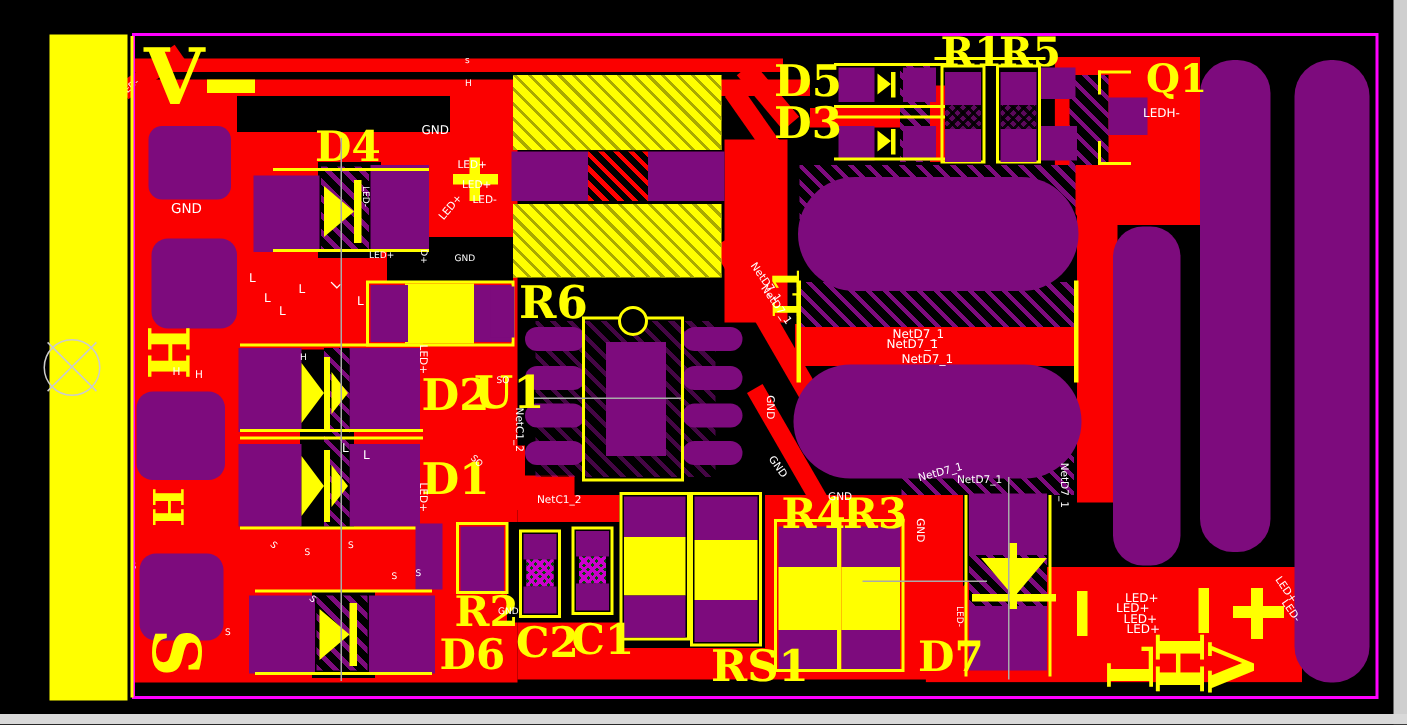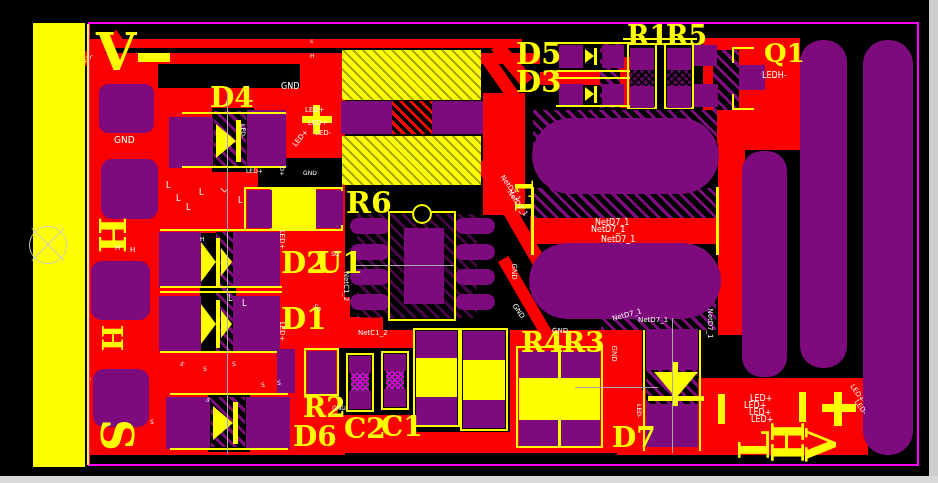--- a/index.html
+++ b/index.html
@@ -248,20 +248,21 @@
   <span class="a des" style="left:764px;top:40px;font-size:26px;">Q1</span>
   <span class="a des" style="left:346px;top:188px;font-size:30px;">R6</span>
   <span class="a des" style="left:316px;top:248px;font-size:30px;">U1</span>
   <span class="a des" style="left:281px;top:249px;font-size:29px;">D2</span>
   <span class="a des" style="left:281px;top:305px;font-size:29px;">D1</span>
   <span class="a des" style="left:508px;top:183px;font-size:24px;transform:rotate(-90deg);">L1</span>
   <span class="a des" style="left:303px;top:394px;font-size:28px;">R2</span>
   <span class="a des" style="left:293px;top:423px;font-size:28px;">D6</span>
   <span class="a des" style="left:344px;top:415px;font-size:28px;">C2</span>
   <span class="a des" style="left:381px;top:413px;font-size:28px;">C1</span>
+  <span class="a des" style="left:474px;top:430px;font-size:29px;">RS1</span>
   <span class="a des" style="left:521px;top:329px;font-size:28px;">R4</span>
   <span class="a des" style="left:562px;top:329px;font-size:28px;">R3</span>
   <span class="a des" style="left:612px;top:424px;font-size:28px;">D7</span>
 
   <span class="a wt" style="left:114px;top:136px;font-size:9px;">GND</span>
   <span class="a wt" style="left:281px;top:83px;font-size:8px;">GND</span>
   <span class="a wt" style="left:303px;top:170px;font-size:6px;">GND</span>
   <span class="a wt" style="left:332px;top:405px;font-size:6px;">GND</span>
   <span class="a wt" style="left:505px;top:268px;transform:rotate(90deg);">GND</span>
   <span class="a wt" style="left:510px;top:308px;transform:rotate(55deg);">GND</span>

